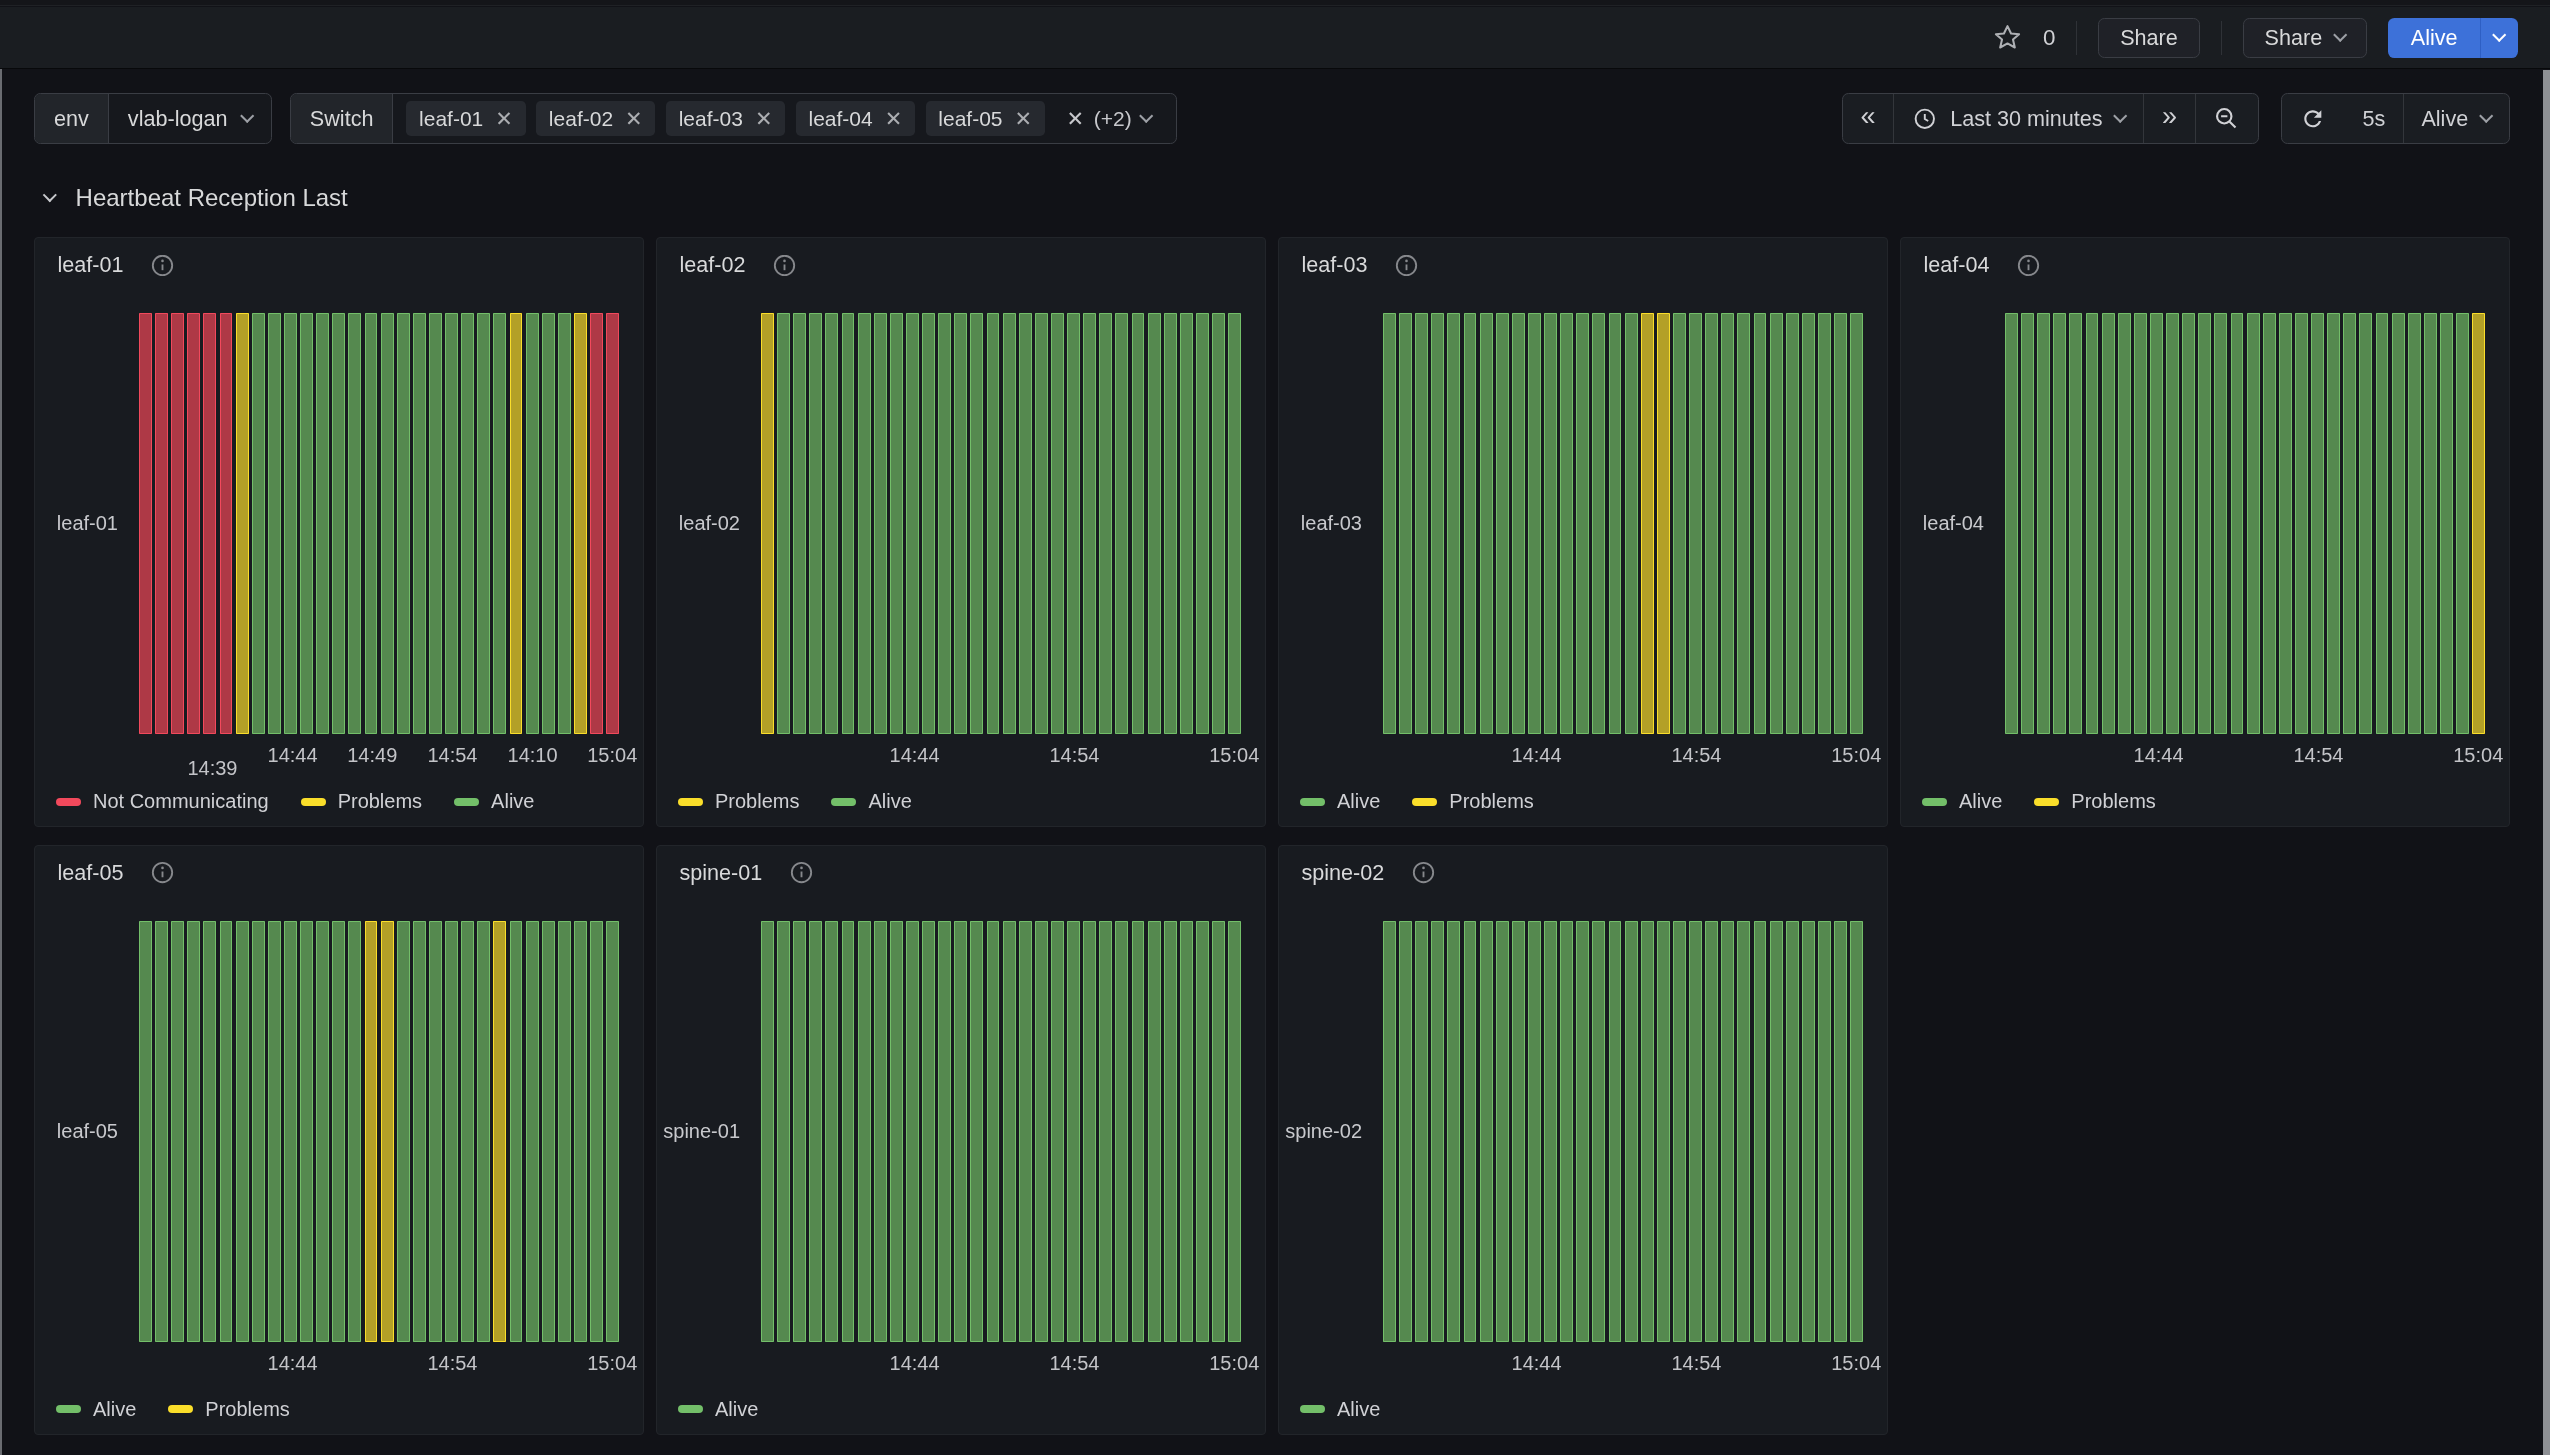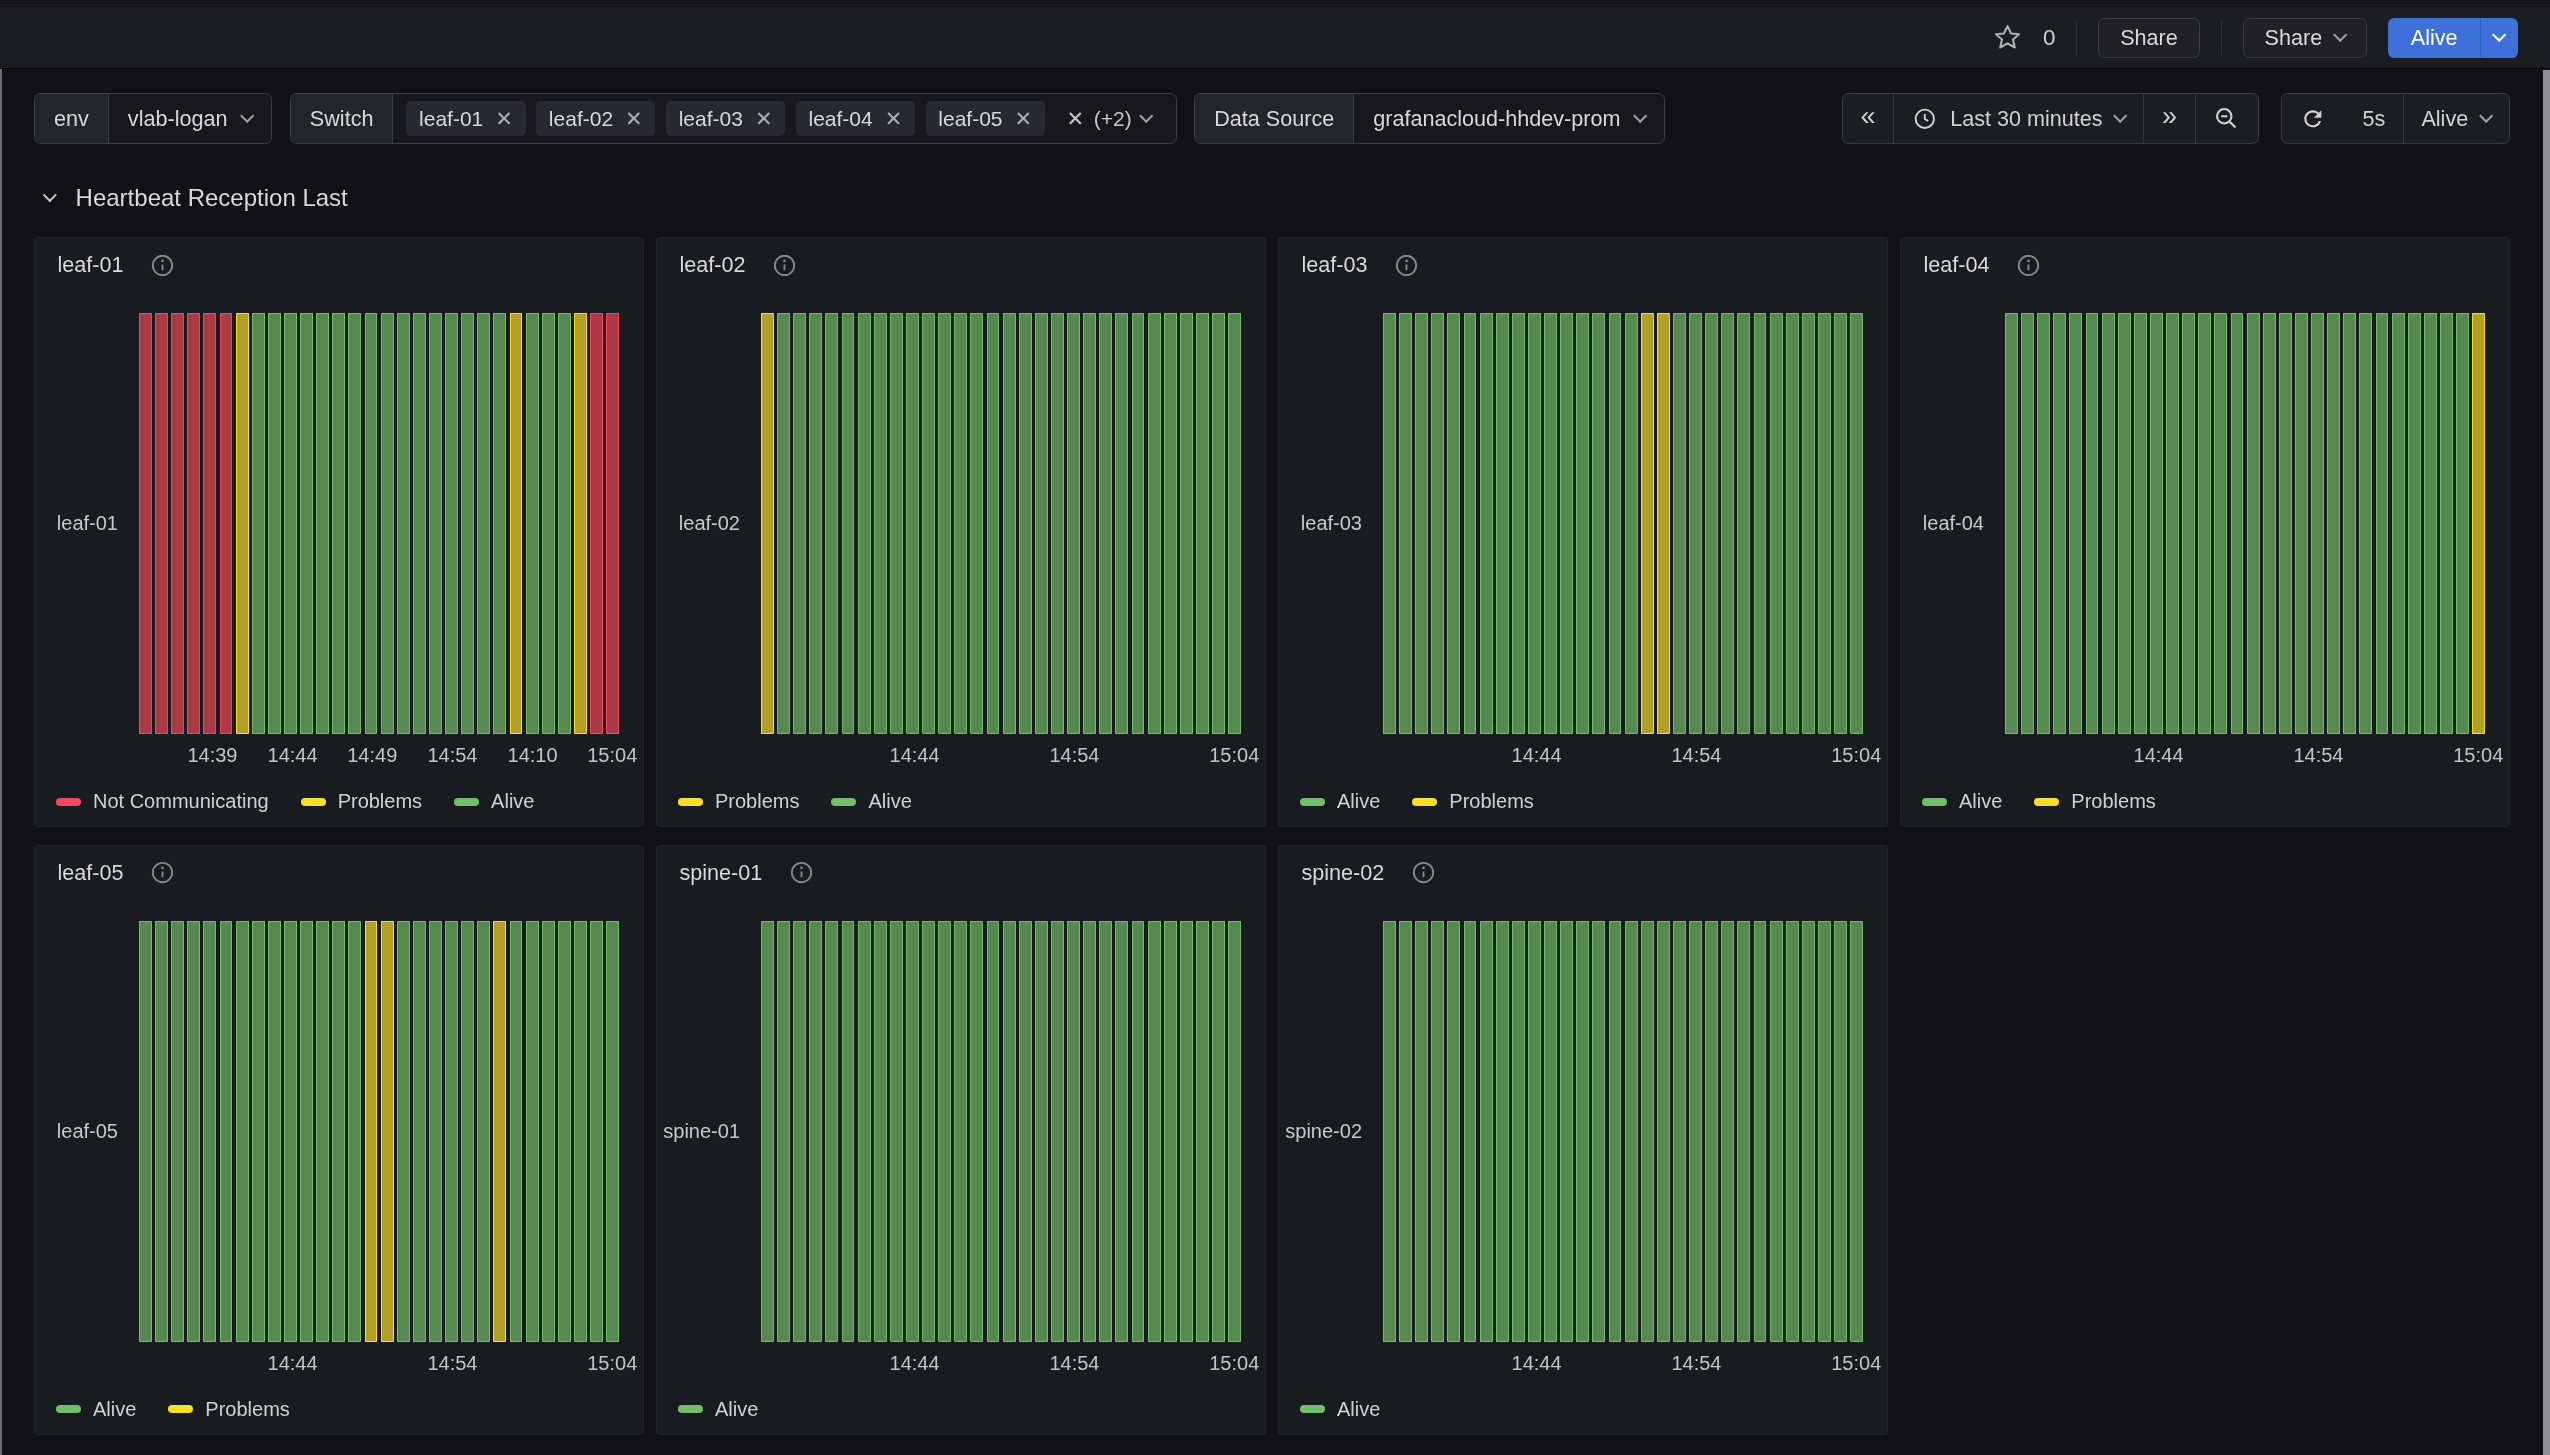--- a/index.html
+++ b/index.html
@@ -128,27 +128,20 @@
               <span>leaf-05</span>
               <span class="tag-x">✕</span>
             </div>
             <div class="more">
               <span>✕</span>
               <span>(+2)</span>
               <span class="chev"></span>
             </div>
           </div>
       </div>
-      <div class="fbox">
-        <div class="flabel">Data Source</div>
-        <div class="fval">
-          <span>grafanacloud-hhdev-prom</span>
-          <span class="chev"></span>
-        </div>
-      </div>
     </div>
 
     <div class="tright">
       <div class="tgroup">
         <div class="tsec">
             <span class="skip">«</span>
           </div>
         <div class="tsec">
           <svg width="25.6" height="25.6" viewBox="0 0 24 24" fill="none" stroke="#d0d1d5" stroke-width="1.8">
             <circle cx="12" cy="12" r="8.6"></circle>
@@ -226,21 +219,21 @@
           <div class="bar" style="border-color: rgb(115, 191, 105); background: rgb(85, 137, 79);"></div>
           <div class="bar" style="border-color: rgb(250, 222, 42); background: rgb(179, 160, 39);"></div>
           <div class="bar" style="border-color: rgb(115, 191, 105); background: rgb(85, 137, 79);"></div>
           <div class="bar" style="border-color: rgb(115, 191, 105); background: rgb(85, 137, 79);"></div>
           <div class="bar" style="border-color: rgb(115, 191, 105); background: rgb(85, 137, 79);"></div>
           <div class="bar" style="border-color: rgb(250, 222, 42); background: rgb(179, 160, 39);"></div>
           <div class="bar" style="border-color: rgb(242, 73, 92); background: rgb(174, 57, 70);"></div>
           <div class="bar" style="border-color: rgb(242, 73, 92); background: rgb(174, 57, 70);"></div>
         </div>
         <div class="xticks">
-          <span class="xtick" style="left: 15.3%;">14:39</span>
+          <span class="xtick" style="left: 15.3%; margin-top: 13px;">14:39</span>
           <span class="xtick" style="left: 32%;">14:44</span>
           <span class="xtick" style="left: 48.6%;">14:49</span>
           <span class="xtick" style="left: 65.3%;">14:54</span>
           <span class="xtick" style="left: 82%;">14:10</span>
           <span class="xtick" style="left: 98.6%;">15:04</span>
         </div>
         <div class="legend">
           <div class="legend-item">
             <span class="pill" style="background: rgb(242, 73, 92);"></span>
             <span class="legend-label">Not Communicating</span>

